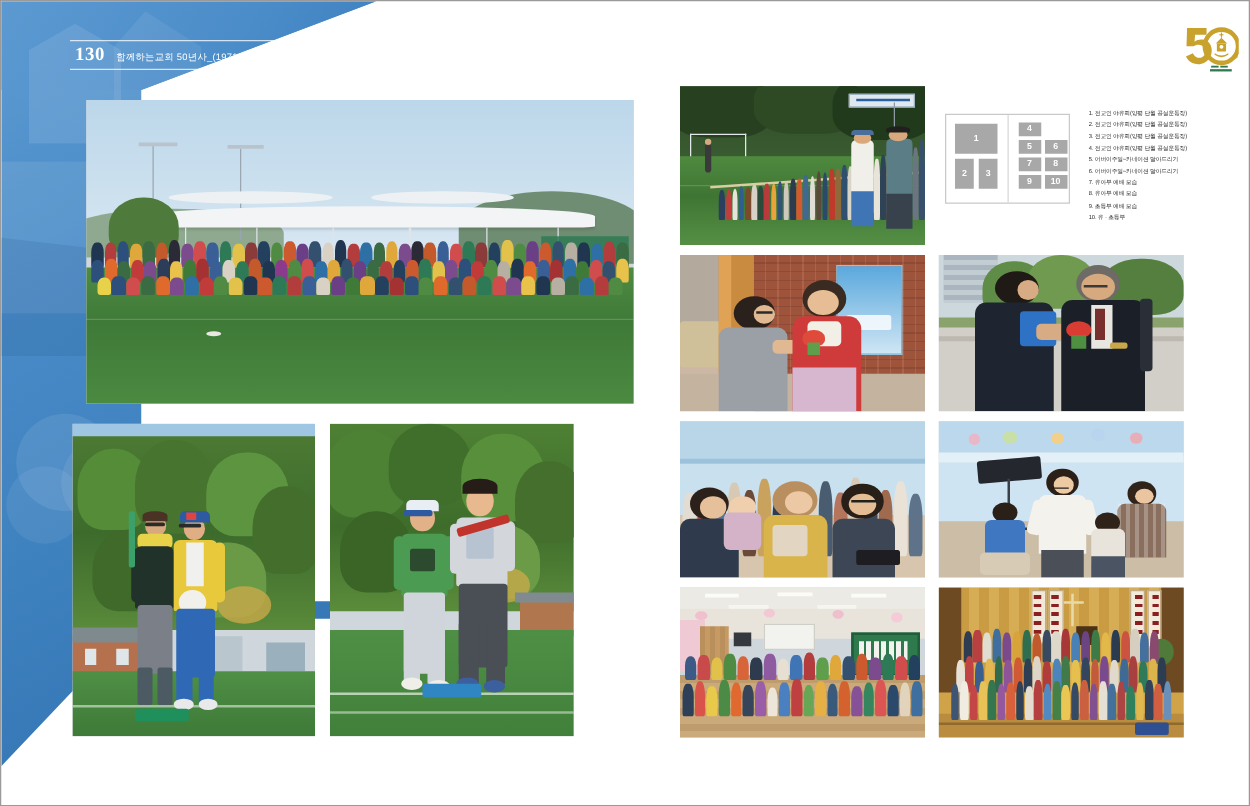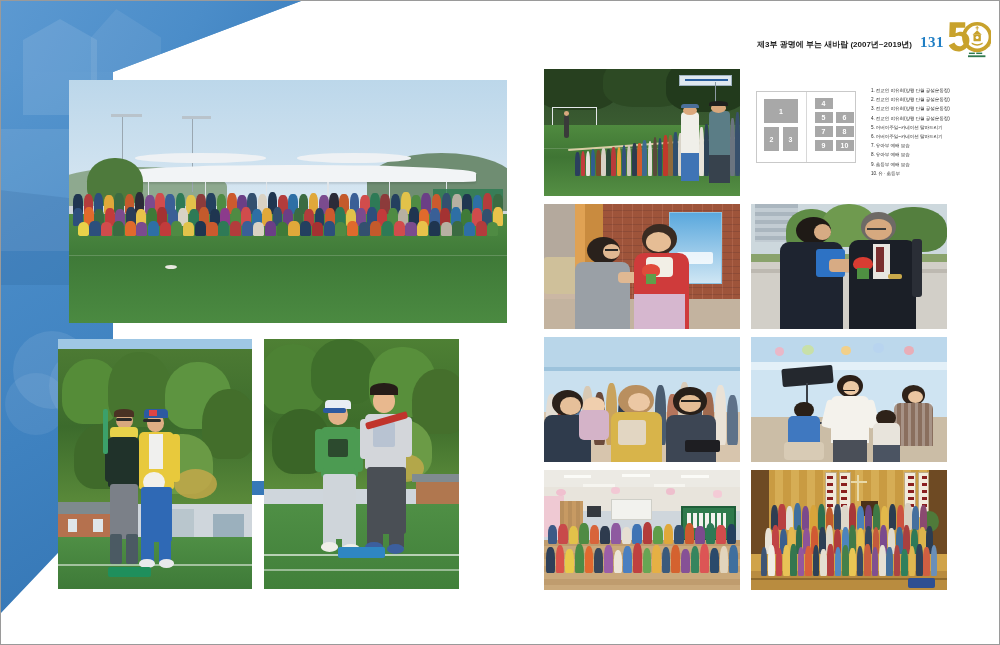--- a/index.html
+++ b/index.html
@@ -88,25 +88,25 @@
     <div class="blue-top"></div>
     <div class="g7"></div>
     <div class="g1"></div>
     <div class="g2"></div>
     <div class="g3"></div>
     <div class="g4"></div>
     <div class="g5"></div>
     <div class="g6"></div>
   </div>
 
-
-  <div class="hdr-right">
-    <span class="tt">제3부 광명에 부는 새바람 (2007년~2019년)</span>
-    <span class="pg">131</span>
-  </div>
+  <div class="hdr-left">
+    <span class="pg">130</span>
+    <span class="tt">함께하는교회 50년사_(1971~2021)</span>
+  </div>
+
 
   <svg class="logo50" viewBox="0 0 100 96">
 
     <path d="M10 16 L44 16 L44 28 L24 28 L23 40 C31 34 46 35 51 46 C57 59 50 76 34 79 C22 81 12 75 8 66 L20 60 C23 66 28 69 34 68 C41 66 44 59 41 52 C38 45 28 43 21 48 L9 48 Z" fill="#c8a22c"></path>
 
     <circle cx="70" cy="48" r="29" fill="none" stroke="#c8a22c" stroke-width="8"></circle>
 
     <g fill="#c8a22c">
       <rect x="69" y="24" width="2" height="9"></rect>
       <rect x="66.5" y="27" width="7" height="2"></rect>

